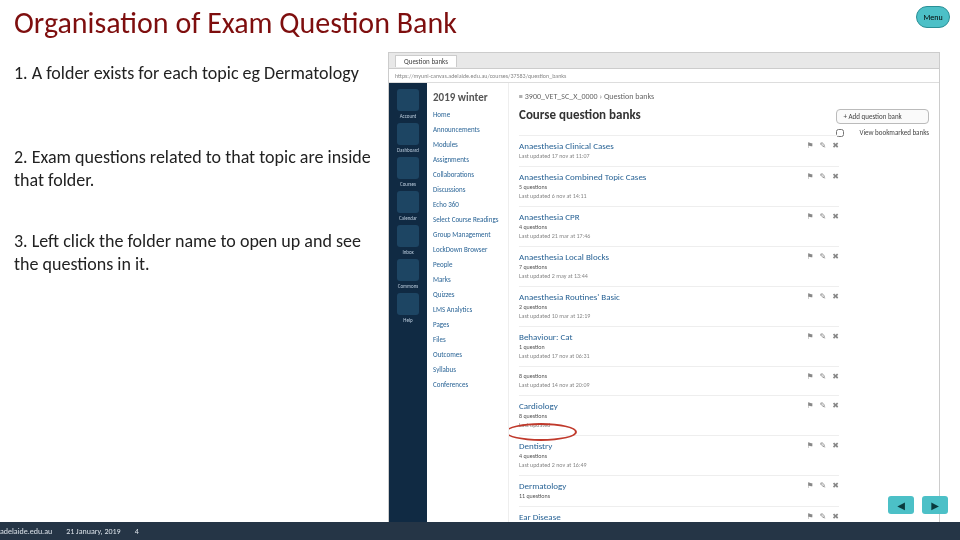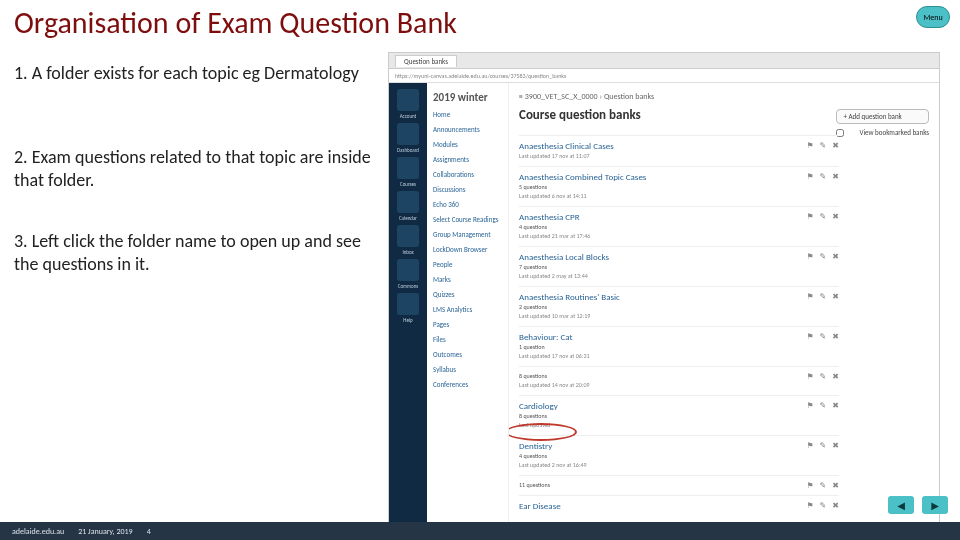--- a/index.html
+++ b/index.html
@@ -5,21 +5,21 @@
   * { box-sizing: border-box; margin: 0; padding: 0; }
   html, body { width: 960px; height: 540px; font-family: "Segoe UI", Calibri, Arial, sans-serif; background:#fff; overflow:hidden; }
   .slide { position:relative; width:960px; height:540px; background:#fff; }
   .title { position:absolute; left:14px; top:4px; font-size:30px; font-weight:400; color:#7e0e0e; }
   .menu-btn { position:absolute; right:10px; top:6px; width:34px; height:22px; background:#4cc0c7; border:1px solid #2a8f96; border-radius:11px; font-size:8px; color:#000; display:flex; align-items:center; justify-content:center; cursor:pointer; }
   .body-text { position:absolute; left:14px; width:360px; font-size:18px; color:#222; line-height:1.25; }
   .bt1 { top:62px; }
   .bt2 { top:146px; }
   .bt3 { top:230px; }
 
-  .footer { position:absolute; left:0; bottom:0; width:100%; height:18px; background:#253546; color:#d9e0e7; font-size:8px; display:flex; align-items:center; padding-left:12px; gap:14px; }
+  .footer { position:absolute; left:0; bottom:0; width:100%; height:18px; background:#253546; color:#d9e0e7; font-size:8px; display:flex; align-items:center; padding-left:0; gap:14px; }
 
   .nav-arrows { position:absolute; right:12px; bottom:26px; display:flex; gap:8px; }
   .arrow { width:26px; height:18px; background:#4cc0c7; border-radius:3px; display:flex; align-items:center; justify-content:center; color:#0a3a3e; font-size:10px; cursor:pointer; }
 
   
   .shot { position:absolute; left:388px; top:52px; width:552px; height:502px; border:1px solid #ccc; background:#fff; font-size:8px; color:#444; overflow:hidden; }
   .shot-top { height:16px; background:#e8e8e8; border-bottom:1px solid #ccc; display:flex; align-items:center; padding:0 6px; gap:4px; }
   .tab { background:#fff; border:1px solid #ccc; border-bottom:none; padding:1px 8px; font-size:7px; }
   .urlbar { height:14px; background:#fff; border-bottom:1px solid #ddd; display:flex; align-items:center; padding:0 6px; font-size:6px; color:#888; }
   .shot-body { display:flex; height:calc(100% - 30px); }
@@ -187,20 +187,21 @@
                 <div class="bank-title">Dentistry</div>
                 <div class="bank-subcount">4 questions</div>
                 <div class="bank-sub">Last updated 2 nov at 16:49</div>
                 <div class="bank-icons">
                   <span>⚑</span>
                   <span>✎</span>
                   <span>✖</span>
                 </div>
               </div>
               <div class="bank">
+                <div class="bank-title">Dermatology</div>
                 <div class="bank-subcount">11 questions</div>
                 <div class="bank-icons">
                   <span>⚑</span>
                   <span>✎</span>
                   <span>✖</span>
                 </div>
               </div>
               <div class="bank">
                 <div class="bank-title">Ear Disease</div>
                 <div class="bank-icons">

